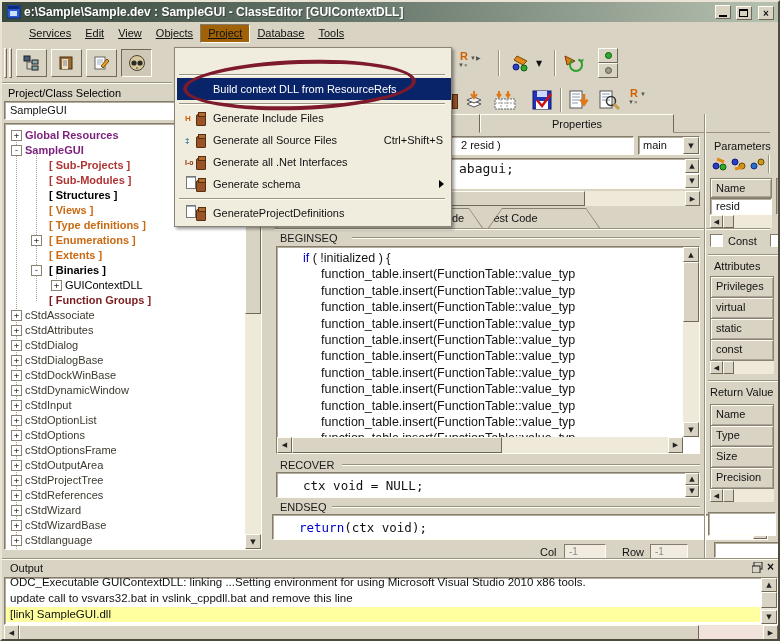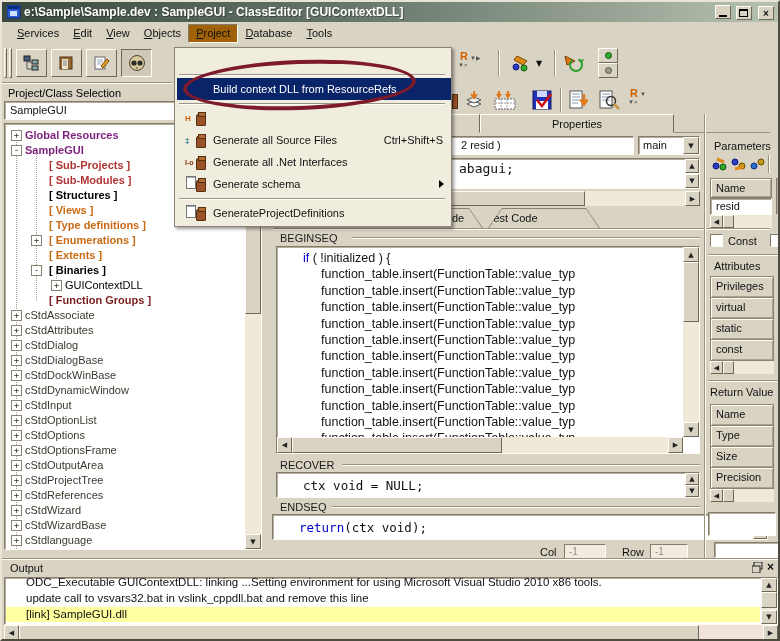--- a/index.html
+++ b/index.html
@@ -21,21 +21,21 @@
 
 .titlebar { left:0; top:0; width:776px; height:20px;
   background:linear-gradient(90deg,#39493d 0%, #66766a 45%, #b6c1b0 100%);
   display:flex; align-items:center; }
 .title-text { color:#fff; font-weight:bold; font-size:12px; margin-left:5px;
   text-shadow:1px 1px 0 rgba(0,0,0,.35); white-space:nowrap;text-align:right; }
 .winbtn { width:16px; height:14px; margin-left:2px; background:#d9d3c4;
   border:1px solid; border-color:#fffdf4 #6f6858 #6f6858 #fffdf4;
   display:inline-flex; align-items:center; justify-content:center; font-size:10px; font-weight:bold; }
 
-.menubar { left:4px; top:21px; width:616px; height:20px; display:flex; align-items:center; padding-left:4px; }
+.menubar { left:16px; top:21px; width:616px; height:20px; display:flex; align-items:center; padding-left:4px;text-decoration:underline; }
 .mitem { padding:2px 7px 3px 7px; }
 .mitem.pressed { border:1px solid; border-color:#847c6c #fffdf4 #fffdf4 #847c6c; background:#a16207; }
 
 .tbtn { width:31px; height:28px; }
 .tbtn.pressed { border-color:#6f6858 #fffdf4 #fffdf4 #6f6858; background:#cfc8b6; }
 .grip { width:3px; height:30px; background:#d9d3c4; border:1px solid; border-color:#fffdf4 #6f6858 #6f6858 #fffdf4; }
 .icon-cell { display:flex; align-items:center; justify-content:center; width:100%; height:100%; }
 
 .panel-title { font-size:11px; color:#000; }
 .tree { background:#fff; overflow:hidden; }
@@ -75,21 +75,21 @@
 .ditem { position:absolute; left:2px; width:274px; height:22px; line-height:22px; }
 .ditem .dlabel { position:absolute; left:36px; white-space:nowrap; }
 .dsep { position:absolute; left:4px; width:266px; border-top:1px solid #9a9486; border-bottom:1px solid #fffdf4; }
 .subarrow { position:absolute; right:7px; top:7px; width:0; height:0;
   border-left:5px solid #000; border-top:4px solid transparent; border-bottom:4px solid transparent; }
 .hilite { background:#0a246a; color:#fff; }
 .ellipse { left:181px; top:58px; width:233px; height:50px; border:4px solid #7d1b2c;
   border-radius:50%; transform:rotate(-2deg); z-index:60; }
 
 .outrow { position:absolute; left:1px; width:754px; height:15px; line-height:15px;
-  font-size:11.5px; white-space:nowrap; padding-left:20px; }
+  font-size:11.5px; white-space:nowrap; padding-left:4px; }
 .yellow { background:#ffffa0; }
 u { text-decoration:underline; }
 .genblob { position:absolute; right:1px; bottom:1px; width:10px; height:12px;
   background:#9a5228; border:1px solid #54300f; border-radius:2px 2px 1px 1px; }
 .genblob::before { content:""; position:absolute; left:1px; top:-3px; width:6px; height:3px;
   background:#b06a32; border:1px solid #54300f; }
 .micon { position:absolute; left:8px; top:2px; width:22px; height:18px; }
 .mletter { position:absolute; left:0; top:-1px; font-size:8px; font-weight:bold; }
 .docglyph { position:absolute; left:1px; top:1px; width:10px; height:13px; background:#fff;
   border:1px solid #777; box-shadow:inset 0 3px 0 -2px #9ab, inset 0 6px 0 -5px #9ab; }
@@ -543,20 +543,21 @@
     <div class="dsep" style="top:26px"></div>
     <div class="ditem hilite" style="top:30px">
       <span class="dlabel">Build context DLL from ResourceRefs</span>
     </div>
     <div class="dsep" style="top:55px"></div>
     <div class="ditem" style="top:59px">
       <span class="micon">
           <span class="mletter" style="color:#d06000">H</span>
           <span class="genblob"></span>
         </span>
+      <span class="dlabel">Generate Include Files</span>
     </div>
     <div class="ditem" style="top:81px">
       <span class="micon">
           <span class="mletter" style="color:#1a6a8a">‡</span>
           <span class="genblob"></span>
         </span>
       <span class="dlabel">Generate all Source Files</span>
       <span style="position:absolute;right:8px">Ctrl+Shift+S</span>
     </div>
     <div class="ditem" style="top:103px">

